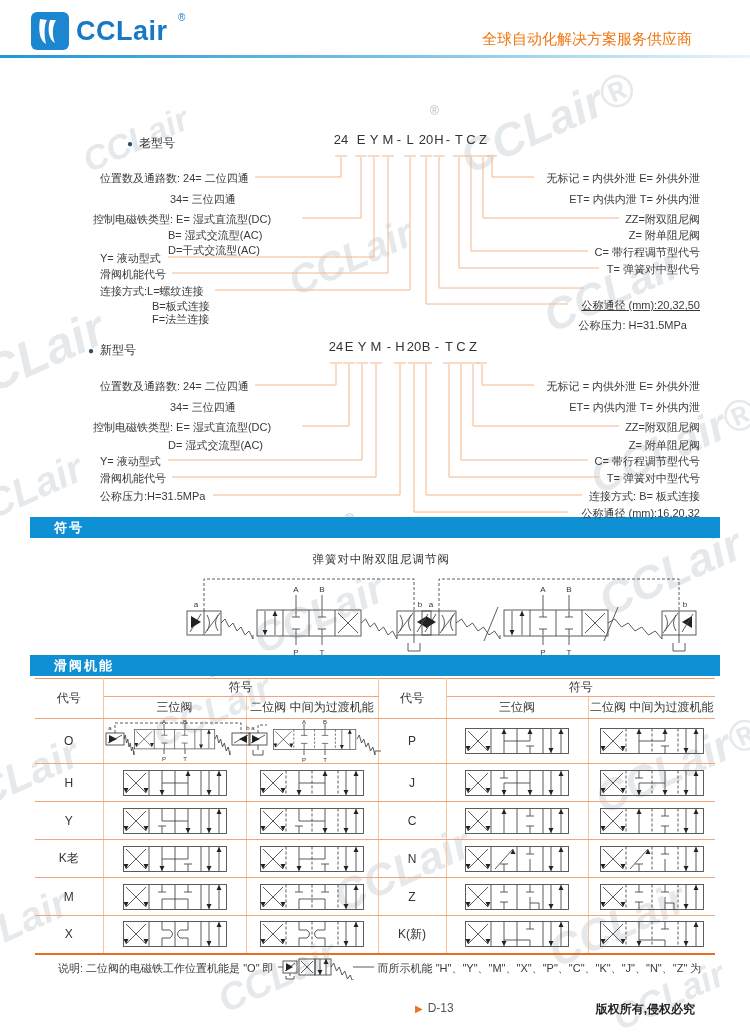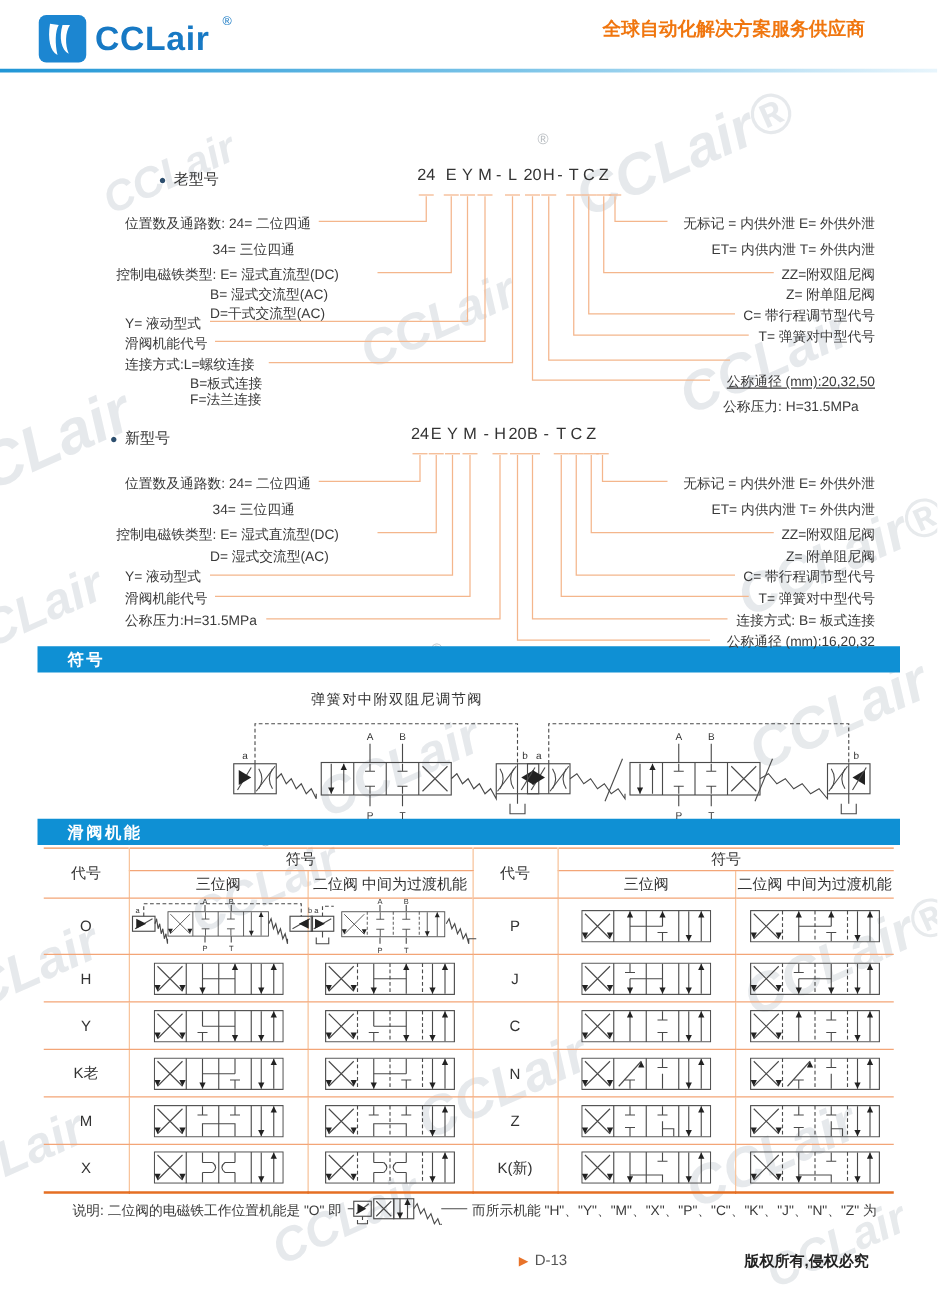--- a/index.html
+++ b/index.html
@@ -7,36 +7,36 @@
         font-family:"Liberation Sans",sans-serif;}
   
   .wm{position:absolute;z-index:0;color:#a8b2bc;opacity:.28;font-weight:bold;font-style:italic;
       transform:rotate(-24deg);white-space:nowrap;pointer-events:none;}
   .regmark{position:absolute;z-index:0;color:#9aa0a6;opacity:.7;font-size:12px;pointer-events:none;}
   
   #hdr{position:absolute;left:0;top:0;width:750px;height:58px;z-index:2;}
   #logobox{position:absolute;left:30px;top:11px;}
   #brand{position:absolute;left:76px;top:16px;font-size:27px;font-weight:bold;color:#1779c4;letter-spacing:.5px;}
   #brandreg{position:absolute;left:178px;top:12px;font-size:10px;color:#1779c4;}
-  #tagline{position:absolute;right:58px;top:14px;font-size:15px;font-weight:bold;color:#f0760f;}
+  #tagline{position:absolute;right:58px;top:30px;font-size:15px;font-weight:normal;color:#f0760f;}
   #hdr-divider{position:absolute;left:0;top:55px;width:750px;height:3px;
      background:linear-gradient(90deg,#2196d6 0%,#7cc4e8 55%,#e8f5fc 100%);}
   
   .secbar{position:absolute;left:30px;width:690px;height:21px;background:#0f90d4;color:#fff;
      font-size:13px;font-weight:bold;line-height:21px;padding-left:24px;box-sizing:border-box;
      letter-spacing:2px;z-index:2;}
   
   .olabel{position:absolute;font-size:11px;color:#3a3a3a;white-space:nowrap;z-index:2;}
   .olabel.right{text-align:right;}
   .codech{position:absolute;font-size:13px;color:#333;transform:translateX(-50%);z-index:2;}
   .bullet{position:absolute;font-size:12px;color:#333;z-index:2;}
   .bullet .dot{color:#2c4e6e;font-size:10px;margin-right:6px;}
   #leads{position:absolute;left:0;top:0;z-index:1;pointer-events:none;}
   
-  .symtitle{position:absolute;font-size:11.5px;color:#333;letter-spacing:1px;z-index:2;text-align:center;}
+  .symtitle{position:absolute;font-size:11.5px;color:#333;letter-spacing:1px;z-index:2;text-align:right;}
   .symdiag{position:absolute;z-index:2;}
   
   #spoolwrap{position:absolute;left:35px;top:678px;z-index:2;}
   #spool-table{border-collapse:collapse;width:680px;table-layout:fixed;
      border-top:1px solid #ef9357;border-bottom:2px solid #e56f23;}
   #spool-table th,#spool-table td{border-right:1px solid #f8c49c;border-bottom:1px solid #f3a577;
      font-weight:normal;font-size:12px;color:#333;text-align:center;vertical-align:middle;padding:0;}
   #spool-table th:last-child,#spool-table td:last-child{border-right:none;}
   #spool-table svg{display:block;margin:0 auto;}
   

